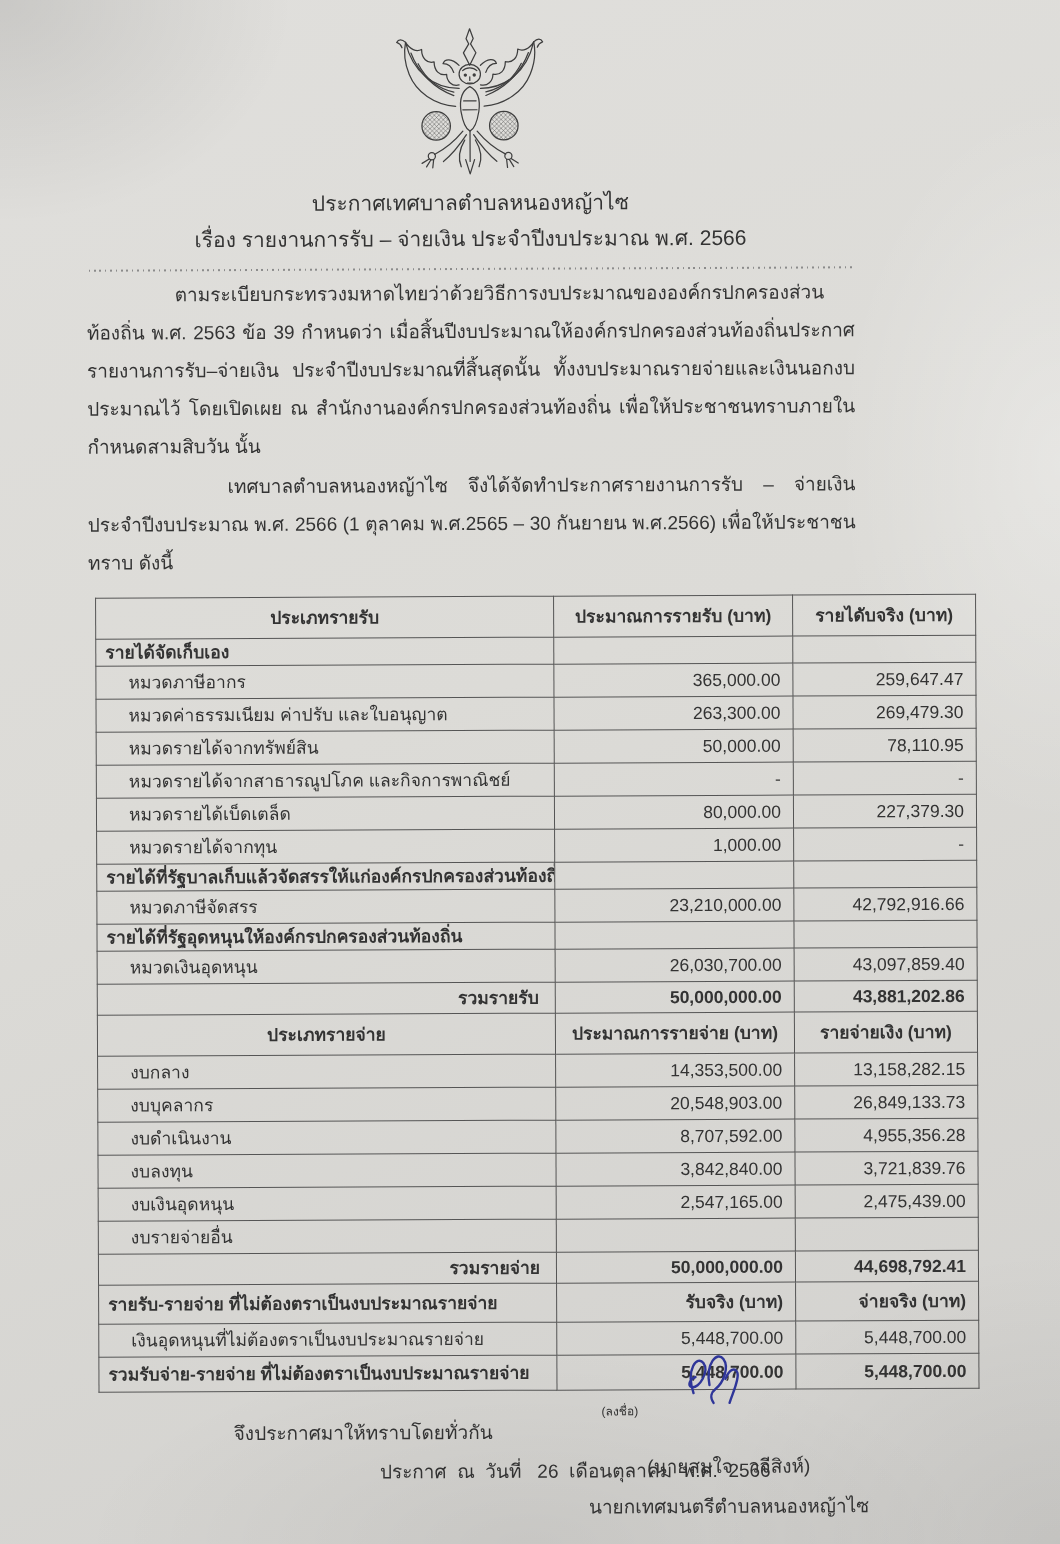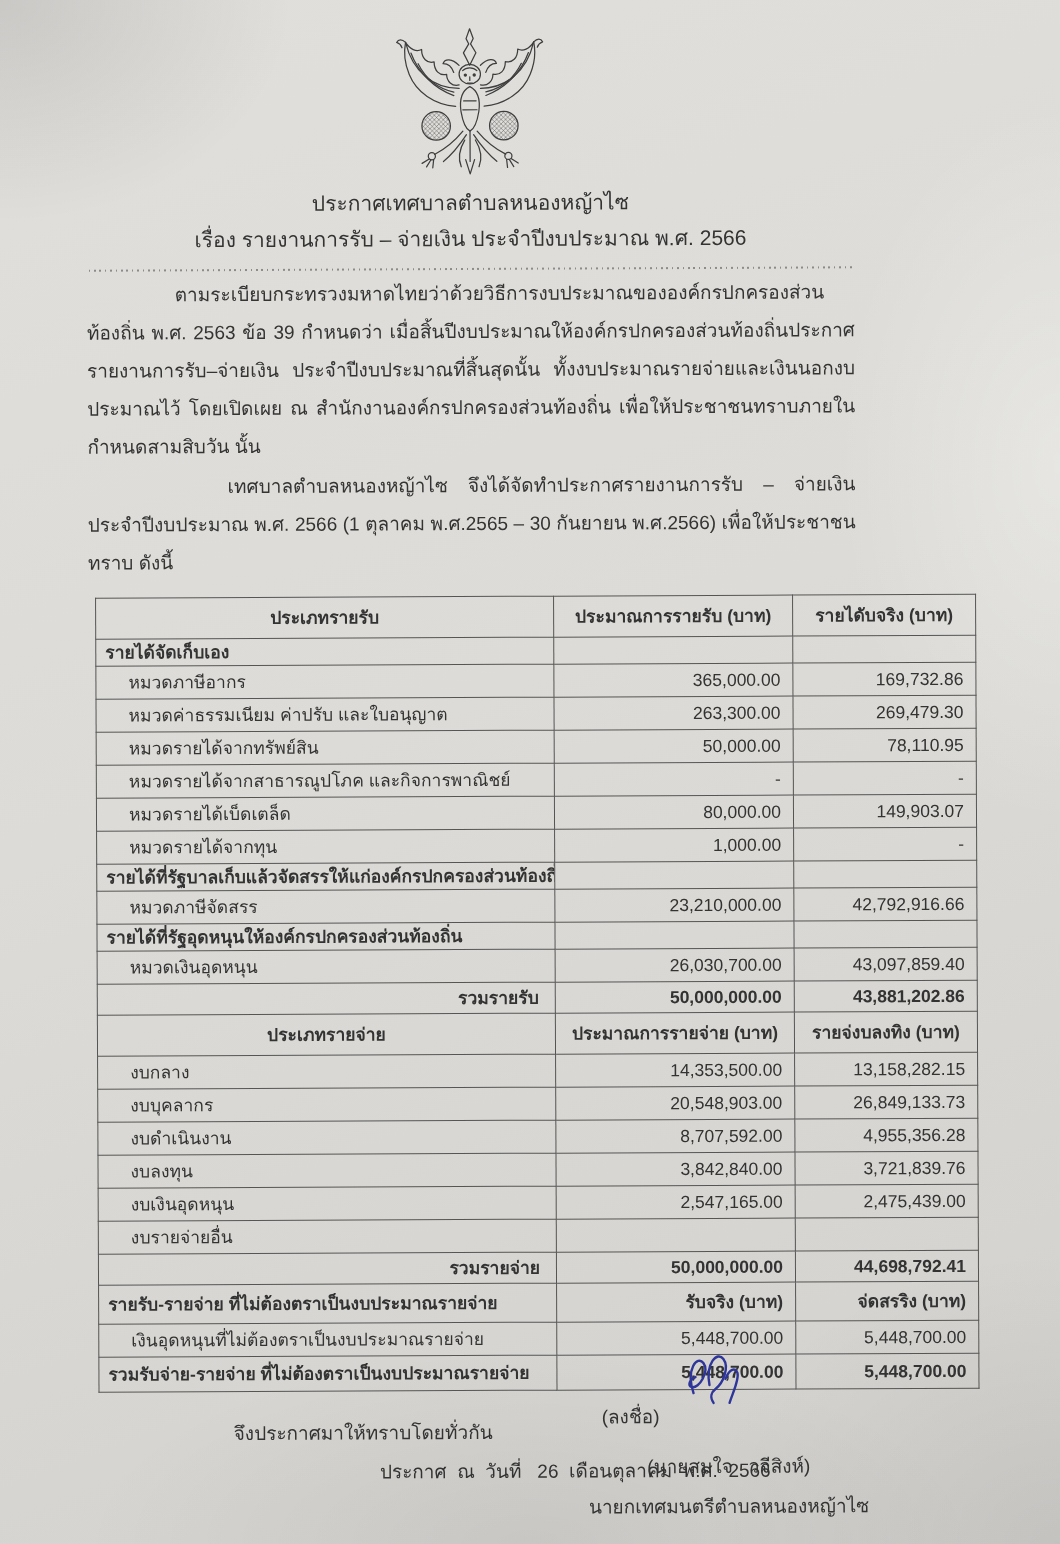--- a/index.html
+++ b/index.html
@@ -49,21 +49,21 @@
   .doc-table tr.row-subheader td{font-weight:bold;padding-top:8px;padding-bottom:8px}
   .doc-table tr.row-subheader td:first-child{padding-left:9px}
   .doc-table tr.row-total-left td{font-weight:bold;padding-top:6px;padding-bottom:6px}
   .doc-table tr.row-total-left td:first-child{padding-left:9px}
 
   .closing{margin:26px 0 0 142px;font-size:19px}
   .announce{margin:9px 0 0 288px;font-size:19px}
   .keep-space{white-space:pre-wrap}
 
   .sig-script{position:absolute;left:674px;top:1350px;width:86px;height:62px}
-  .sign-label{position:absolute;left:598px;top:1402px;font-size:19px}
+  .sign-label{position:absolute;left:598px;top:1402px;font-size:12px}
   .signer-name{position:absolute;left:555px;top:1452px;width:340px;text-align:center;font-size:19px}
   .signer-title{position:absolute;left:535px;top:1492px;width:380px;text-align:center;font-size:19px}
 </style>
 </head>
 <body>
 
 <div class="page">
   <div class="tilt">
     <div class="content">
 
@@ -133,41 +133,41 @@
               <td>รายไดับจริง (บาท)</td>
             </tr>
             <tr class="row-section">
               <td>รายได้จัดเก็บเอง</td>
               <td></td>
               <td></td>
             </tr>
             <tr class="row-item">
               <td>หมวดภาษีอากร</td>
               <td>365,000.00</td>
-              <td>169,732.86</td>
+              <td>259,647.47</td>
             </tr>
             <tr class="row-item">
               <td>หมวดค่าธรรมเนียม ค่าปรับ และใบอนุญาต</td>
               <td>263,300.00</td>
               <td>269,479.30</td>
             </tr>
             <tr class="row-item">
               <td>หมวดรายได้จากทรัพย์สิน</td>
               <td>50,000.00</td>
               <td>78,110.95</td>
             </tr>
             <tr class="row-item">
               <td>หมวดรายได้จากสาธารณูปโภค และกิจการพาณิชย์</td>
               <td>-</td>
               <td>-</td>
             </tr>
             <tr class="row-item">
               <td>หมวดรายได้เบ็ดเตล็ด</td>
               <td>80,000.00</td>
-              <td>149,903.07</td>
+              <td>227,379.30</td>
             </tr>
             <tr class="row-item">
               <td>หมวดรายได้จากทุน</td>
               <td>1,000.00</td>
               <td>-</td>
             </tr>
             <tr class="row-section">
               <td>รายได้ที่รัฐบาลเก็บแล้วจัดสรรให้แก่องค์กรปกครองส่วนท้องถิ่น</td>
               <td></td>
               <td></td>
@@ -188,21 +188,21 @@
               <td>43,097,859.40</td>
             </tr>
             <tr class="row-total">
               <td>รวมรายรับ</td>
               <td>50,000,000.00</td>
               <td>43,881,202.86</td>
             </tr>
             <tr class="row-header">
               <td>ประเภทรายจ่าย</td>
               <td>ประมาณการรายจ่าย (บาท)</td>
-              <td>รายจ่งบลงทิง (บาท)</td>
+              <td>รายจ่ายเงิง (บาท)</td>
             </tr>
             <tr class="row-item">
               <td>งบกลาง</td>
               <td>14,353,500.00</td>
               <td>13,158,282.15</td>
             </tr>
             <tr class="row-item">
               <td>งบบุคลากร</td>
               <td>20,548,903.00</td>
               <td>26,849,133.73</td>
@@ -228,21 +228,21 @@
               <td></td>
             </tr>
             <tr class="row-total">
               <td>รวมรายจ่าย</td>
               <td>50,000,000.00</td>
               <td>44,698,792.41</td>
             </tr>
             <tr class="row-subheader">
               <td>รายรับ-รายจ่าย ที่ไม่ต้องตราเป็นงบประมาณรายจ่าย</td>
               <td>รับจริง (บาท)</td>
-              <td>จ่ดสรริง (บาท)</td>
+              <td>จ่ายจริง (บาท)</td>
             </tr>
             <tr class="row-item">
               <td>เงินอุดหนุนที่ไม่ต้องตราเป็นงบประมาณรายจ่าย</td>
               <td>5,448,700.00</td>
               <td>5,448,700.00</td>
             </tr>
             <tr class="row-total-left">
               <td>รวมรับจ่าย-รายจ่าย ที่ไม่ต้องตราเป็นงบประมาณรายจ่าย</td>
               <td>5,448,700.00</td>
               <td>5,448,700.00</td>

